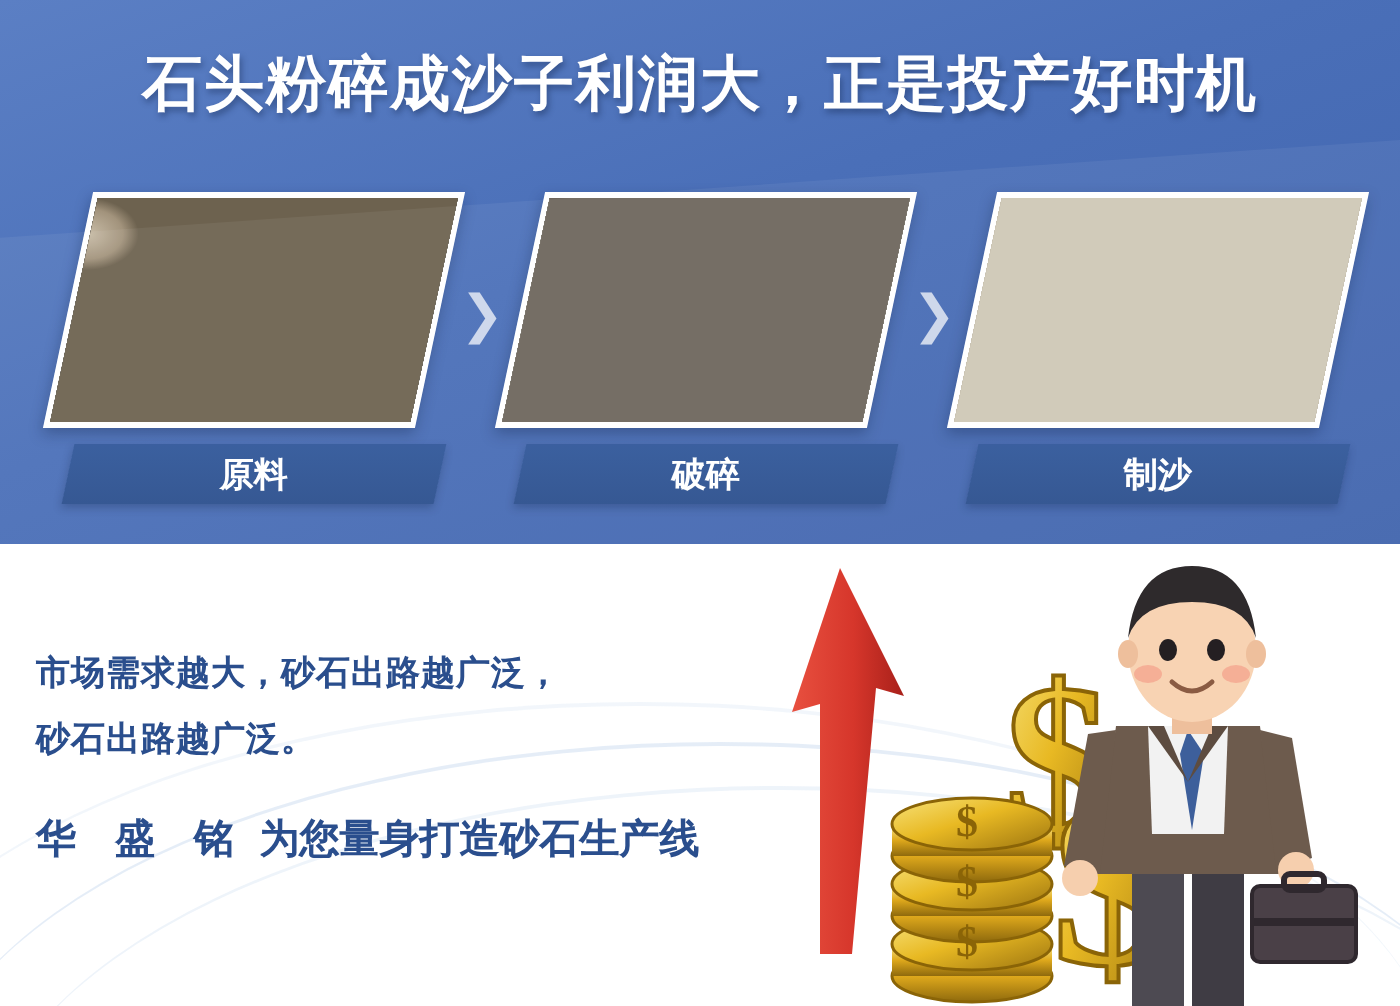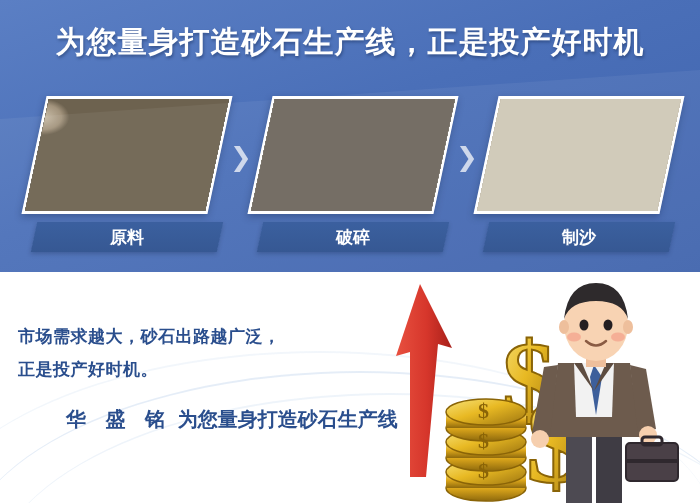--- a/index.html
+++ b/index.html
@@ -150,21 +150,20 @@
     position:absolute;left:18px;top:48px;width:350px;
     color:#2a4e8d;
   }
   .copy .line{
     font-size:17px;line-height:33px;font-weight:bold;letter-spacing:.5px;
     white-space:nowrap;
   }
   .brandline{
     margin-top:20px;font-size:20px;font-weight:bold;color:#2a4e8d;
     white-space:nowrap;
-    margin-left:48px;
   }
   .brandline .brand{letter-spacing:7px;}
 
   
   .red-arrow{
     position:absolute;left:386px;top:10px;width:70px;height:195px;
   }
 
   
   .dollars{position:absolute;left:440px;top:40px;width:200px;height:200px;}
@@ -172,21 +171,21 @@
   
   .man{position:absolute;left:500px;top:-5px;width:190px;height:236px;}
 </style>
 </head>
 <body>
 
 <div class="banner">
 
   <div class="top-panel">
 
-    <div class="headline">为您量身打造砂石生产线，正是投产好时机</div>
+    <div class="headline">石头粉碎成沙子利润大，正是投产好时机</div>
 
     <div class="cards">
 
       <div class="card card1">
         <div class="inner pebbles"></div>
       </div>
       <div class="label label1">
         <span>原料</span>
       </div>
 
@@ -212,21 +211,21 @@
   </div>
 
   <div class="bottom">
 
     <div class="wave w1"></div>
     <div class="wave w2"></div>
     <div class="wave w3"></div>
 
     <div class="copy">
       <div class="line">市场需求越大，砂石出路越广泛，</div>
-      <div class="line">正是投产好时机。</div>
+      <div class="line">砂石出路越广泛。</div>
       <div class="brandline">
         <span class="brand">华 盛 铭</span>
         <span>为您量身打造砂石生产线</span>
       </div>
     </div>
 
     <svg class="red-arrow" viewBox="0 0 70 195">
       <defs>
         <linearGradient id="redg" x1="0" y1="0" x2="1" y2="0">
           <stop offset="0%" stop-color="#e8503f"></stop>

